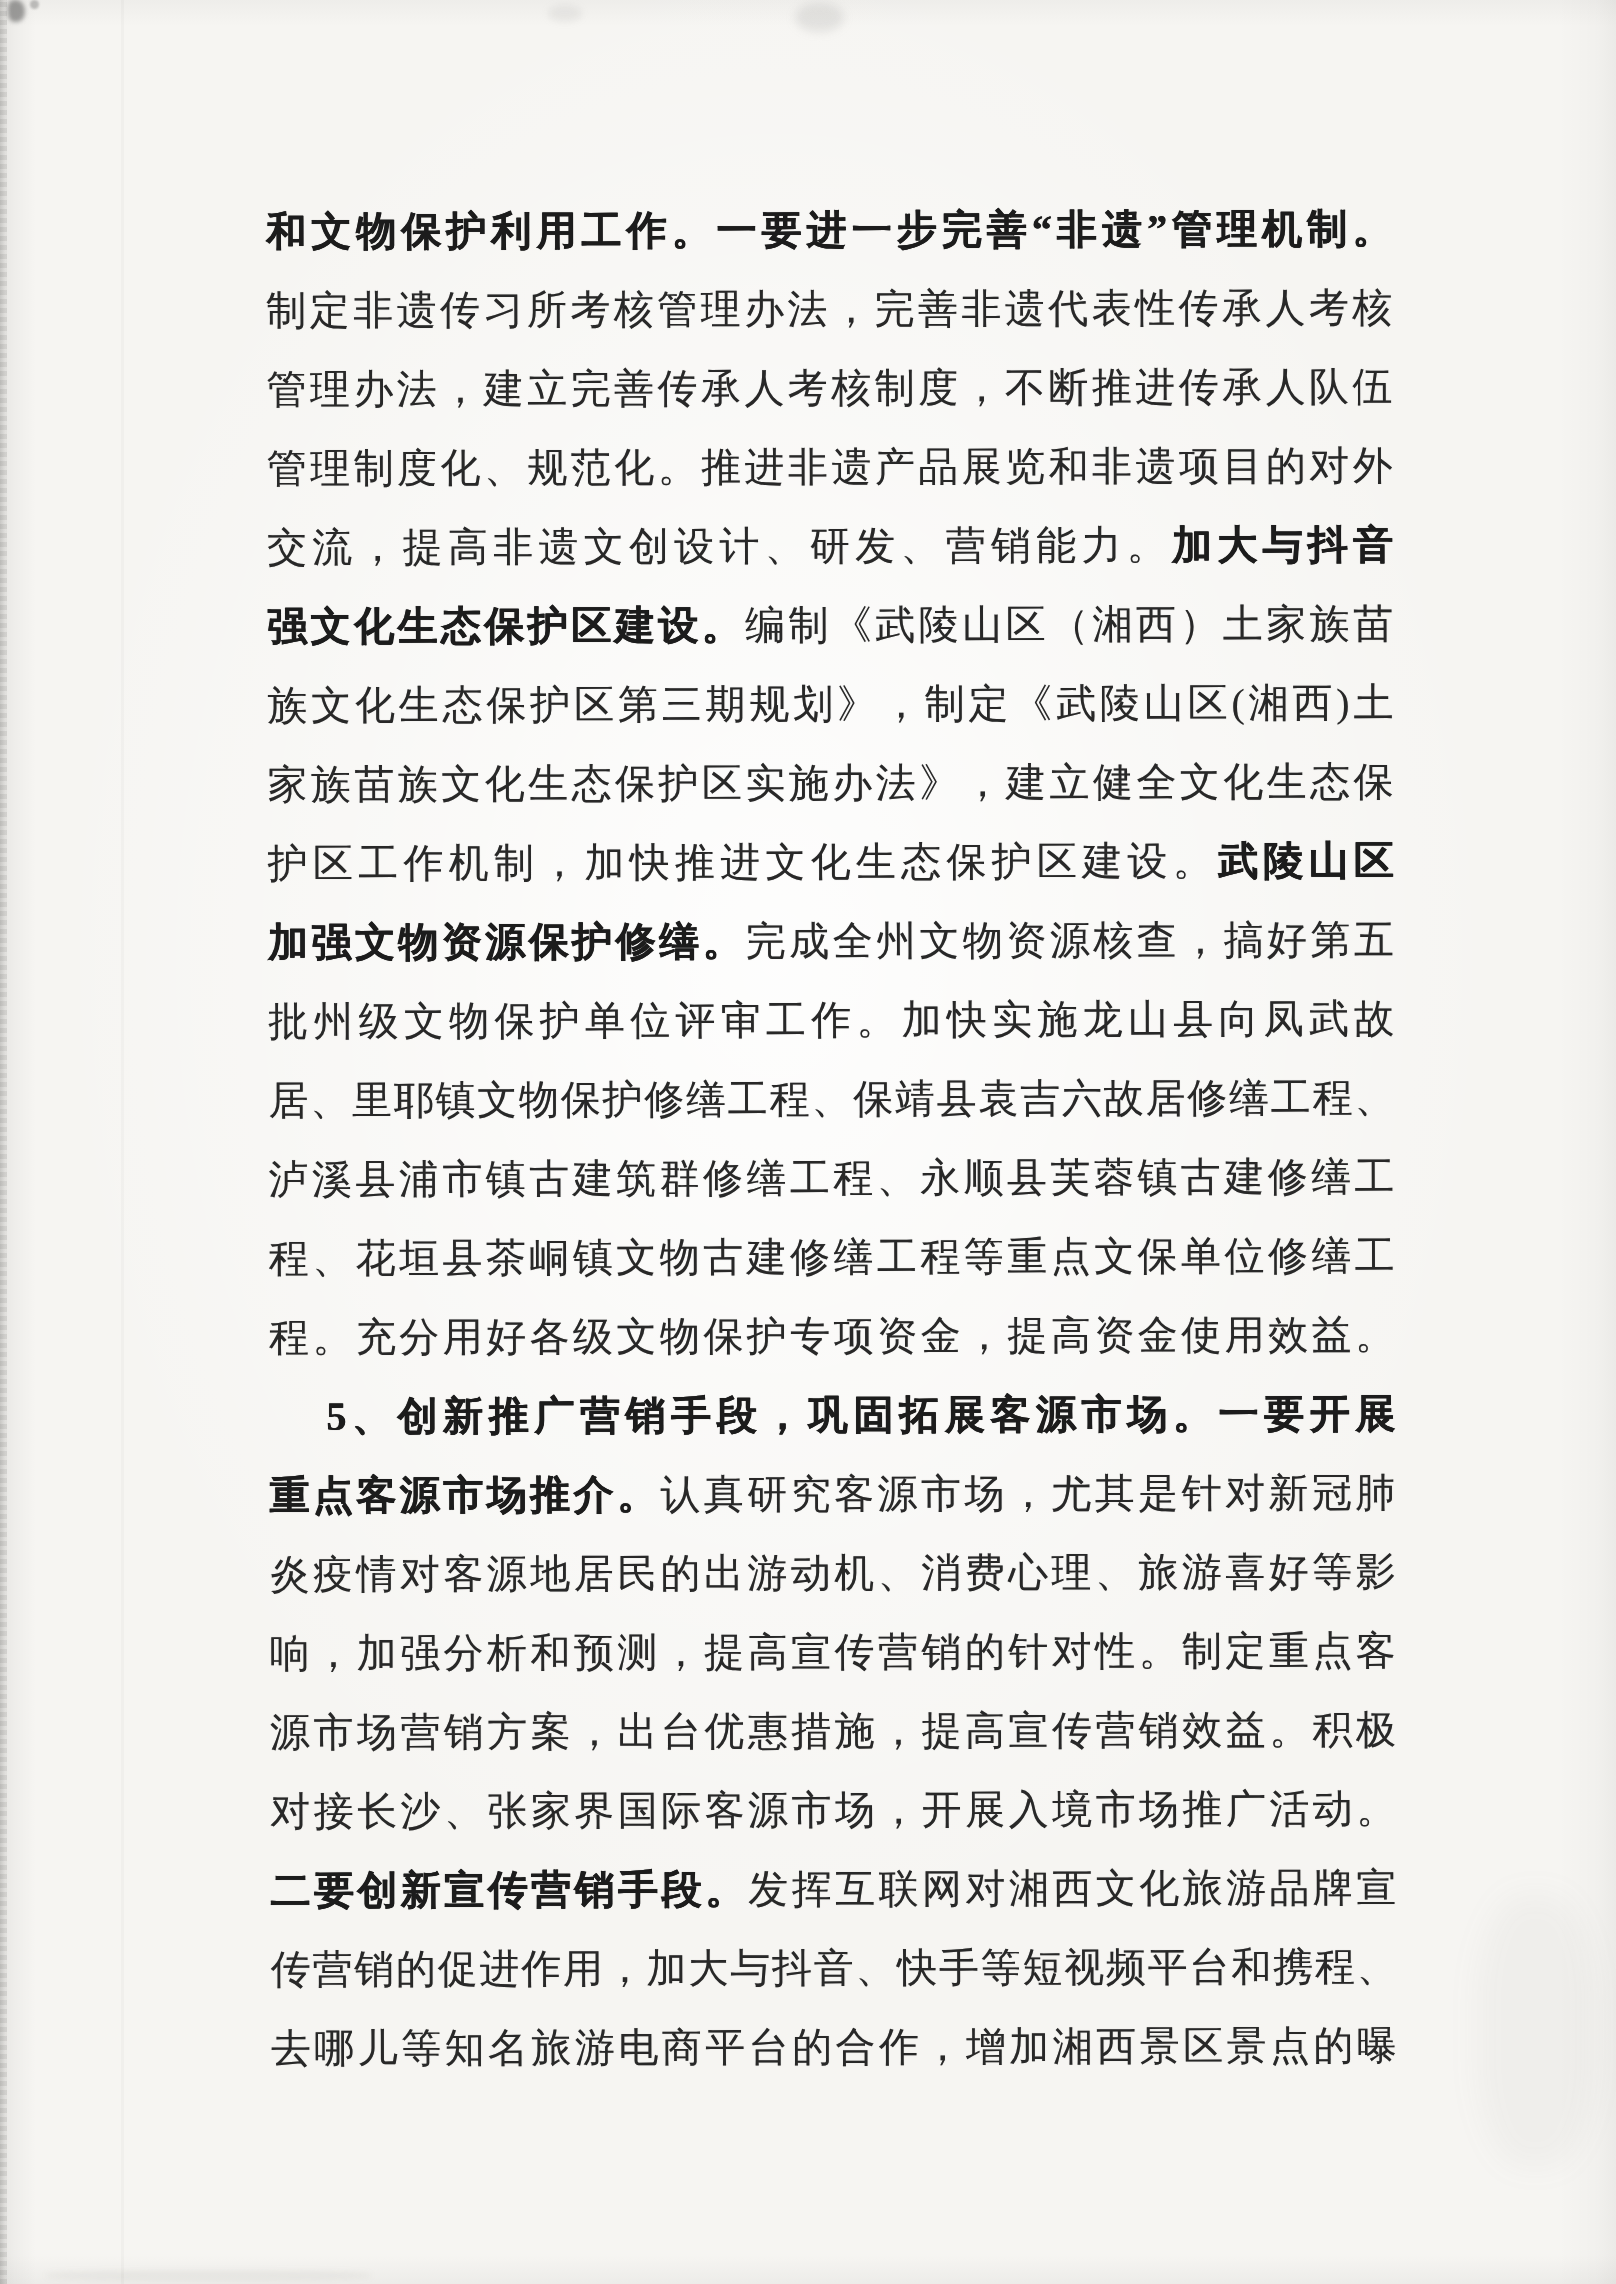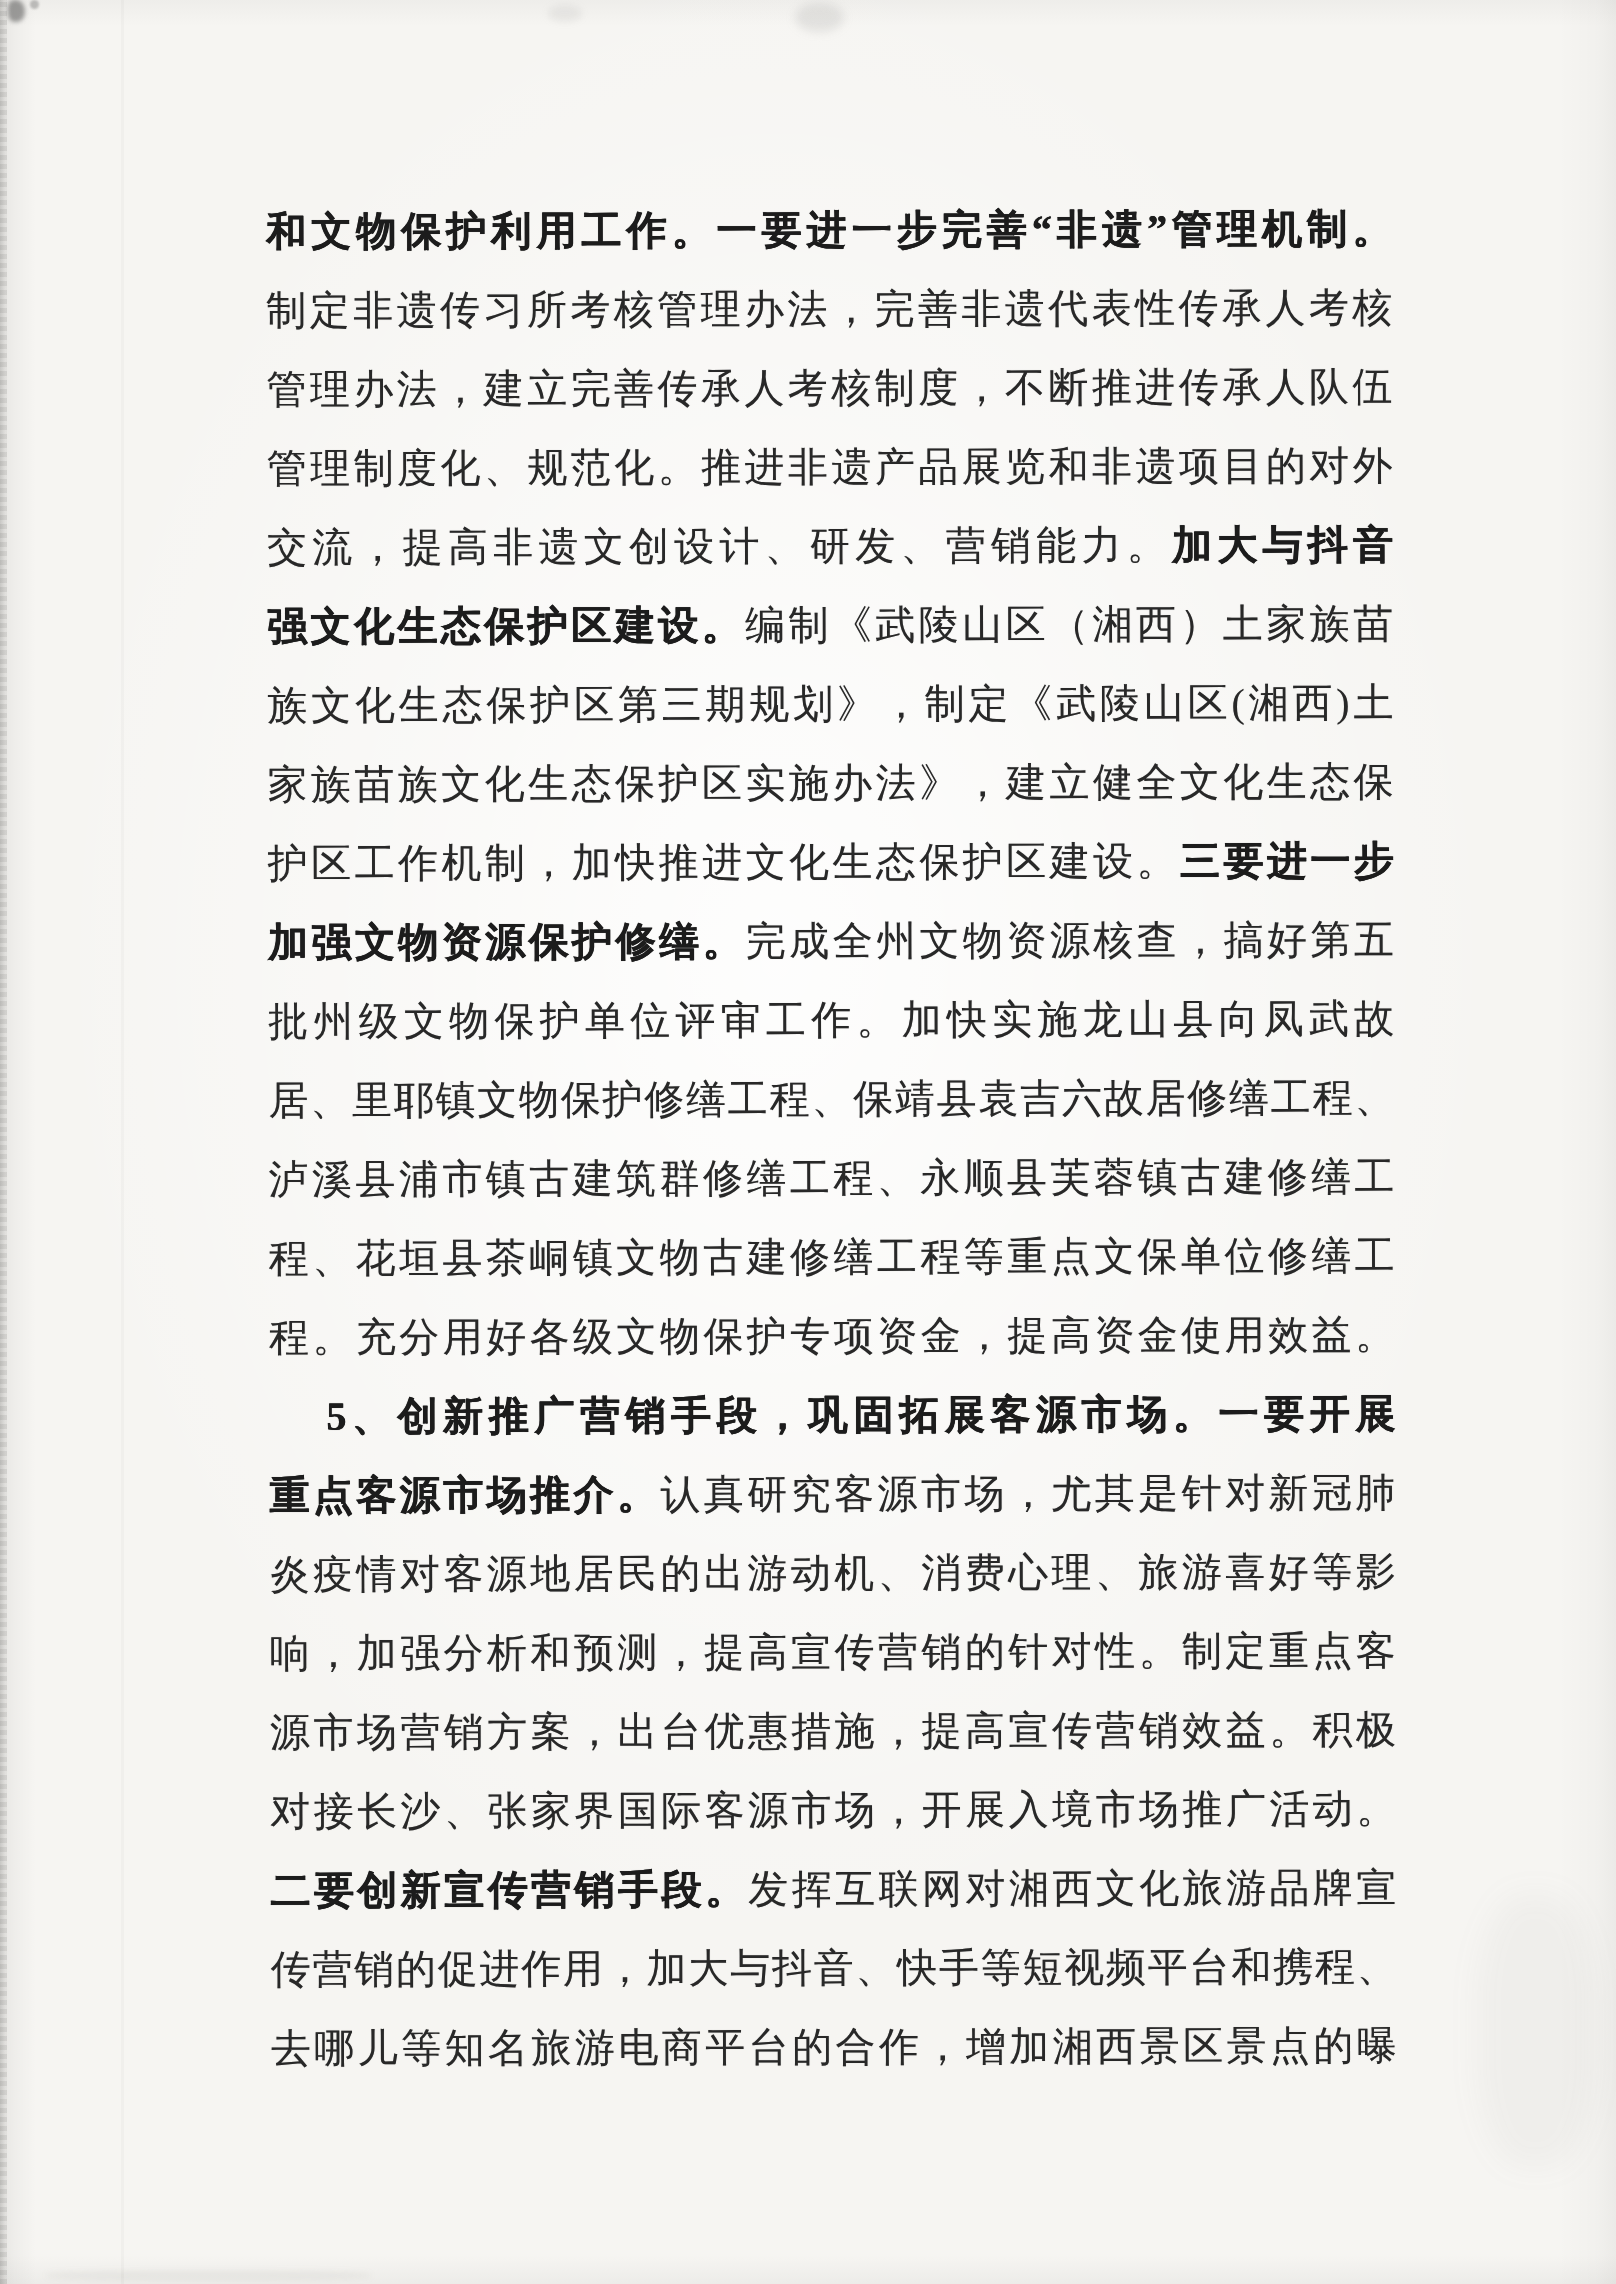--- a/index.html
+++ b/index.html
@@ -67,21 +67,21 @@
 
 <div class="text-block">
     <div class="line"><span class="seg bold">和文物保护利用工作。一要进一步完善“非遗”管理机制。</span></div>
     <div class="line"><span class="seg">制定非遗传习所考核管理办法，完善非遗代表性传承人考核</span></div>
     <div class="line"><span class="seg">管理办法，建立完善传承人考核制度，不断推进传承人队伍</span></div>
     <div class="line"><span class="seg">管理制度化、规范化。推进非遗产品展览和非遗项目的对外</span></div>
     <div class="line"><span class="seg">交流，提高非遗文创设计、研发、营销能力。</span><span class="seg bold">加大与抖音</span></div>
     <div class="line"><span class="seg bold">强文化生态保护区建设。</span><span class="seg">编制《武陵山区（湘西）土家族苗</span></div>
     <div class="line"><span class="seg">族文化生态保护区第三期规划》，制定《武陵山区(湘西)土</span></div>
     <div class="line"><span class="seg">家族苗族文化生态保护区实施办法》，建立健全文化生态保</span></div>
-    <div class="line"><span class="seg">护区工作机制，加快推进文化生态保护区建设。</span><span class="seg bold">三要进一步</span></div>
+    <div class="line"><span class="seg">护区工作机制，加快推进文化生态保护区建设。</span><span class="seg bold">武陵山区</span></div>
     <div class="line"><span class="seg bold">加强文物资源保护修缮。</span><span class="seg">完成全州文物资源核查，搞好第五</span></div>
     <div class="line"><span class="seg">批州级文物保护单位评审工作。加快实施龙山县向凤武故</span></div>
     <div class="line"><span class="seg">居、里耶镇文物保护修缮工程、保靖县袁吉六故居修缮工程、</span></div>
     <div class="line"><span class="seg">泸溪县浦市镇古建筑群修缮工程、永顺县芙蓉镇古建修缮工</span></div>
     <div class="line"><span class="seg">程、花垣县茶峒镇文物古建修缮工程等重点文保单位修缮工</span></div>
     <div class="line"><span class="seg">程。充分用好各级文物保护专项资金，提高资金使用效益。</span></div>
     <div class="line indent"><span class="seg bold">5、创新推广营销手段，巩固拓展客源市场。一要开展</span></div>
     <div class="line"><span class="seg bold">重点客源市场推介。</span><span class="seg">认真研究客源市场，尤其是针对新冠肺</span></div>
     <div class="line"><span class="seg">炎疫情对客源地居民的出游动机、消费心理、旅游喜好等影</span></div>
     <div class="line"><span class="seg">响，加强分析和预测，提高宣传营销的针对性。制定重点客</span></div>

